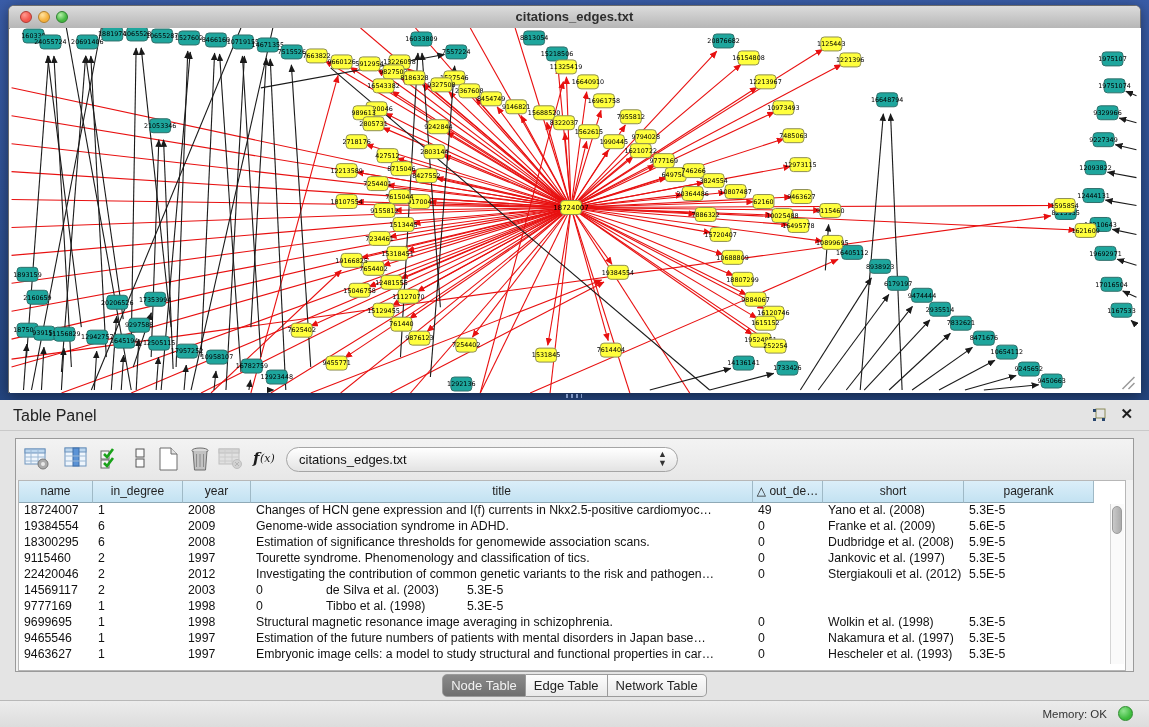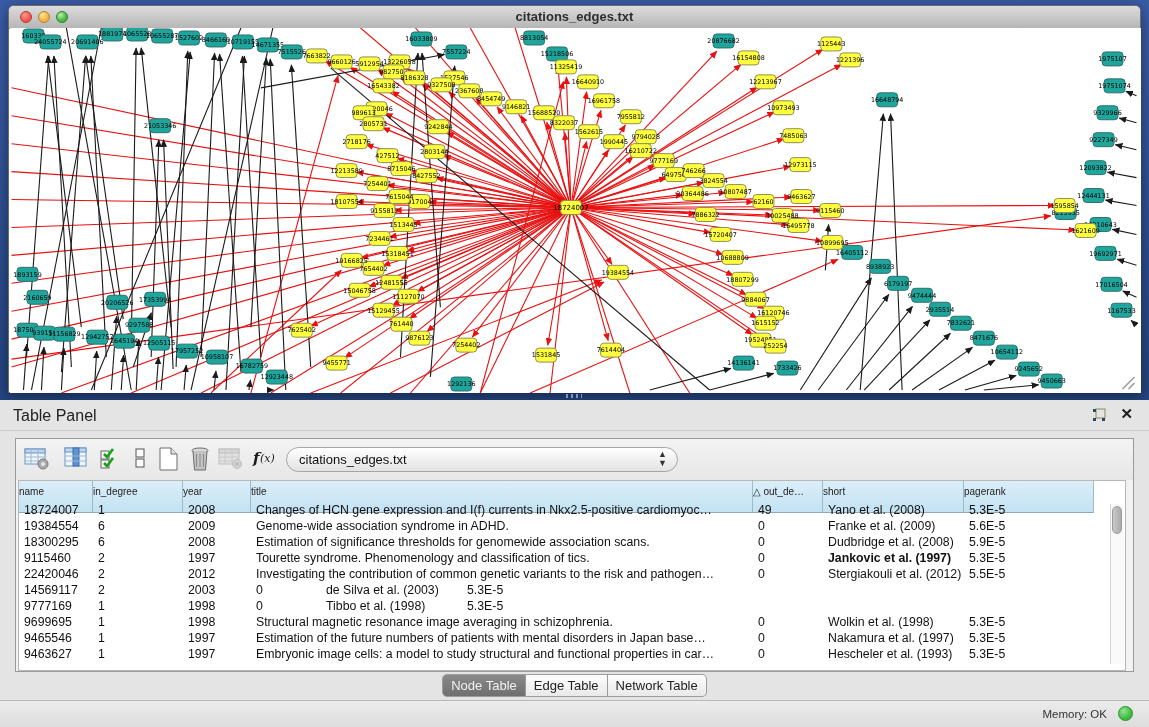--- a/index.html
+++ b/index.html
@@ -37,23 +37,23 @@
   .toolbar{position:absolute;left:0;top:0;width:100%;height:41px;background:linear-gradient(#f3f3f3,#e7e7e7);}
   .tbtn{position:absolute;top:6px;width:30px;height:29px;border:none;background:transparent;padding:0;cursor:pointer;}
   .combo{position:absolute;left:270px;top:8px;width:392px;height:25px;border:1px solid #a5a5a5;
          border-radius:13px;background:linear-gradient(#ffffff,#e3e3e3);box-sizing:border-box;cursor:pointer;}
   .combo .cval{position:absolute;left:12px;top:4px;font-size:13px;color:#111;}
   .combo .spin{position:absolute;right:10px;top:2px;font-size:9px;color:#333;line-height:9px;}
 
   .ttable{position:absolute;left:2px;top:41px;width:1108px;height:191px;background:#fff;
           border:1px solid #b7b7b7;box-sizing:border-box;}
   .thead{position:absolute;left:0;top:0;height:22px;display:flex;}
-  .th{box-sizing:border-box;height:32px;background:linear-gradient(#dbeef9,#c3e2f2);
+  .th{box-sizing:border-box;height:22px;background:linear-gradient(#dbeef9,#c3e2f2);
       border-right:1px solid #9fb9c6;border-bottom:1px solid #8fa9b6;
-      font-size:10px;color:#222;line-height:21px;overflow:hidden;white-space:nowrap;}
+      font-size:12px;color:#222;text-align:center;line-height:21px;overflow:hidden;white-space:nowrap;}
   .tbody{position:absolute;left:0;top:22px;}
   .tr{display:flex;height:16px;}
   .td{box-sizing:border-box;height:16px;font-size:12.3px;color:#111;line-height:15px;
       padding-left:5px;overflow:hidden;white-space:nowrap;text-overflow:ellipsis;}
   .vscroll{position:absolute;right:1px;top:23px;width:13px;height:160px;background:#fafafa;
            border-left:1px solid #d5d5d5;}
   .vthumb{position:absolute;left:1px;top:2px;width:10px;height:28px;border-radius:6px;
           background:linear-gradient(90deg,#c9c9c9,#ababab);border:1px solid #9a9a9a;box-sizing:border-box;}
 
   .tabs{position:absolute;left:0;top:274px;width:100%;height:23px;text-align:center;}
@@ -972,21 +972,21 @@
               <div class="td" style="width: 70px;">0</div>
               <div class="td" style="width: 141px;">Dudbridge et al. (2008)</div>
               <div class="td" style="width: 130px;">5.9E-5</div>
             </div>
             <div class="tr">
               <div class="td" style="width: 74px;">9115460</div>
               <div class="td" style="width: 90px;">2</div>
               <div class="td" style="width: 68px;">1997</div>
               <div class="td" style="width: 502px;">Tourette syndrome. Phenomenology and classification of tics.</div>
               <div class="td" style="width: 70px;">0</div>
-              <div class="td" style="width: 141px; font-weight: bold;">Jankovic et al. (1997)</div>
+              <div class="td" style="width: 141px;">Jankovic et al. (1997)</div>
               <div class="td" style="width: 130px;">5.3E-5</div>
             </div>
             <div class="tr">
               <div class="td" style="width: 74px;">22420046</div>
               <div class="td" style="width: 90px;">2</div>
               <div class="td" style="width: 68px;">2012</div>
               <div class="td" style="width: 502px;">Investigating the contribution of common genetic variants to the risk and pathogen…</div>
               <div class="td" style="width: 70px;">0</div>
               <div class="td" style="width: 141px;">Stergiakouli et al. (2012)</div>
               <div class="td" style="width: 130px;">5.5E-5</div>

